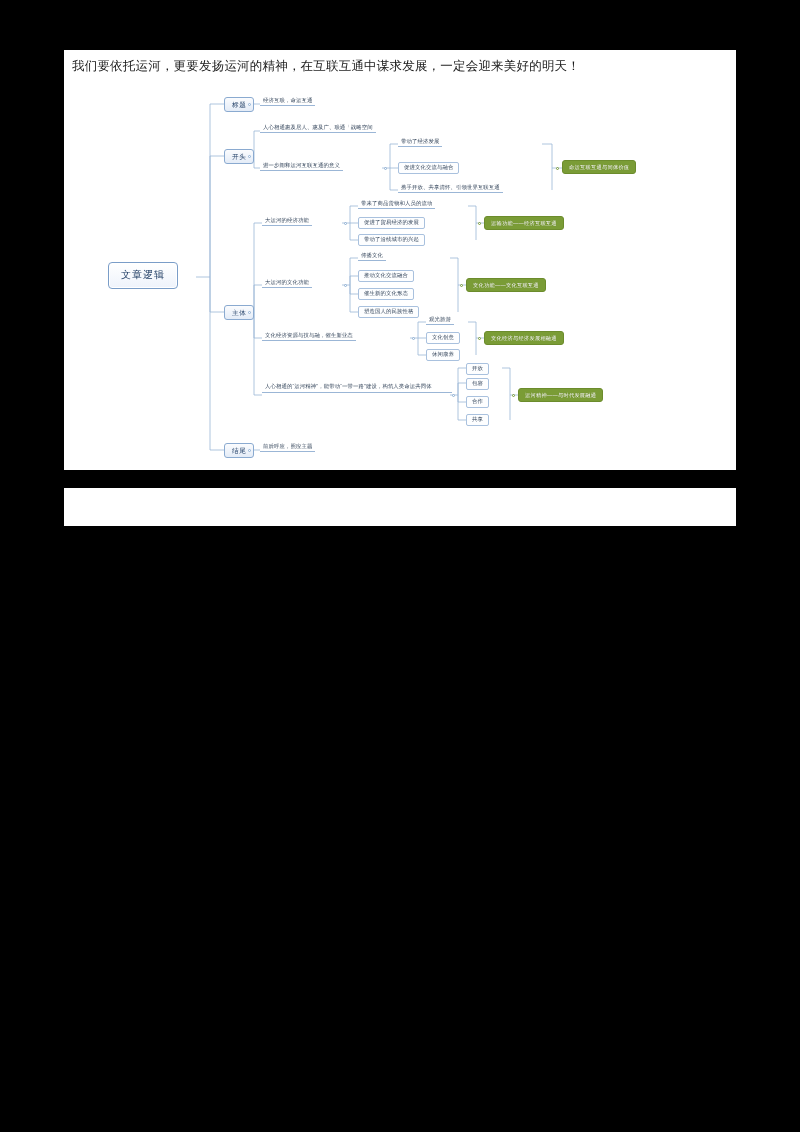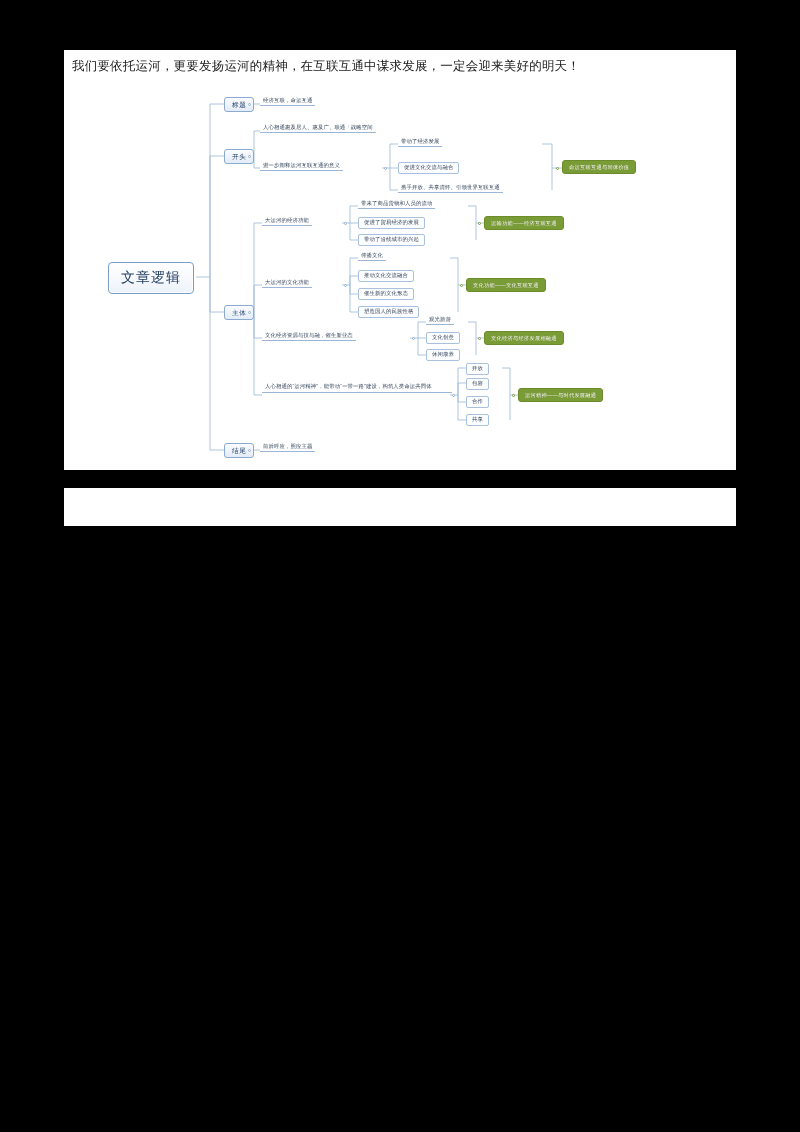--- a/index.html
+++ b/index.html
@@ -66,21 +66,21 @@
     color: #2a3b4d;
     letter-spacing: .1px;
   }
 
   
   .node.root {
     border: 1.2px solid #7a9dc8;
     border-radius: 4px;
     background: linear-gradient(#ffffff, #eef3fb);
     box-shadow: 0 0 0 1px #ffffff inset;
-    font-size: 14px;
+    font-size: 10px;
     color: #1f3c63;
     padding: 6px 12px;
     text-align: left;
     letter-spacing: 1px;
   }
 
   
   .node.lvl1 {
     border: 1px solid #8aaad0;
     border-radius: 3px;

